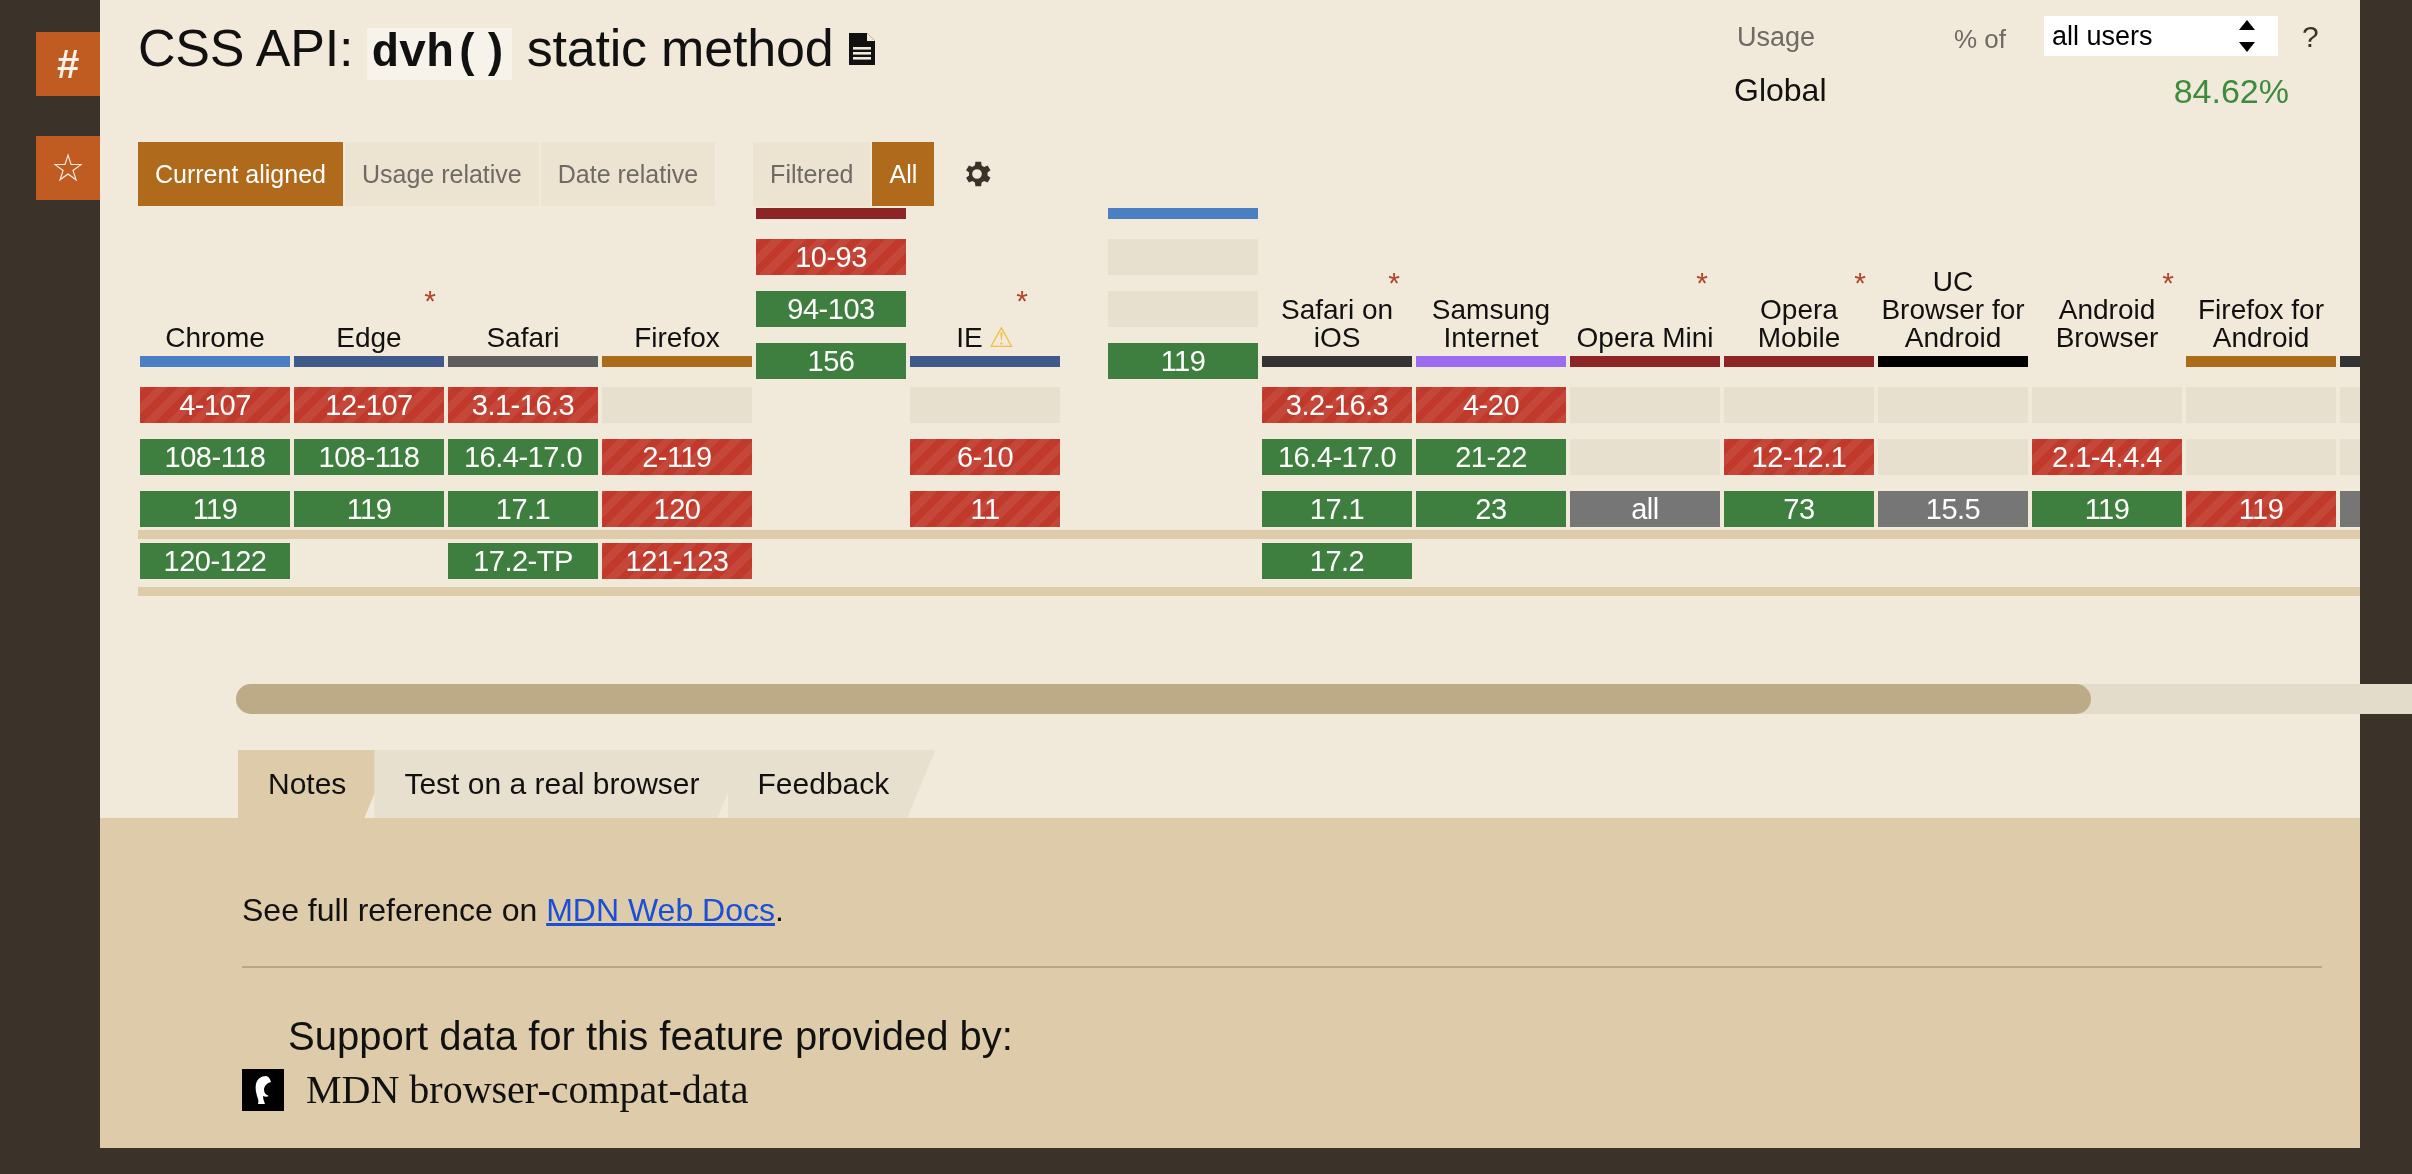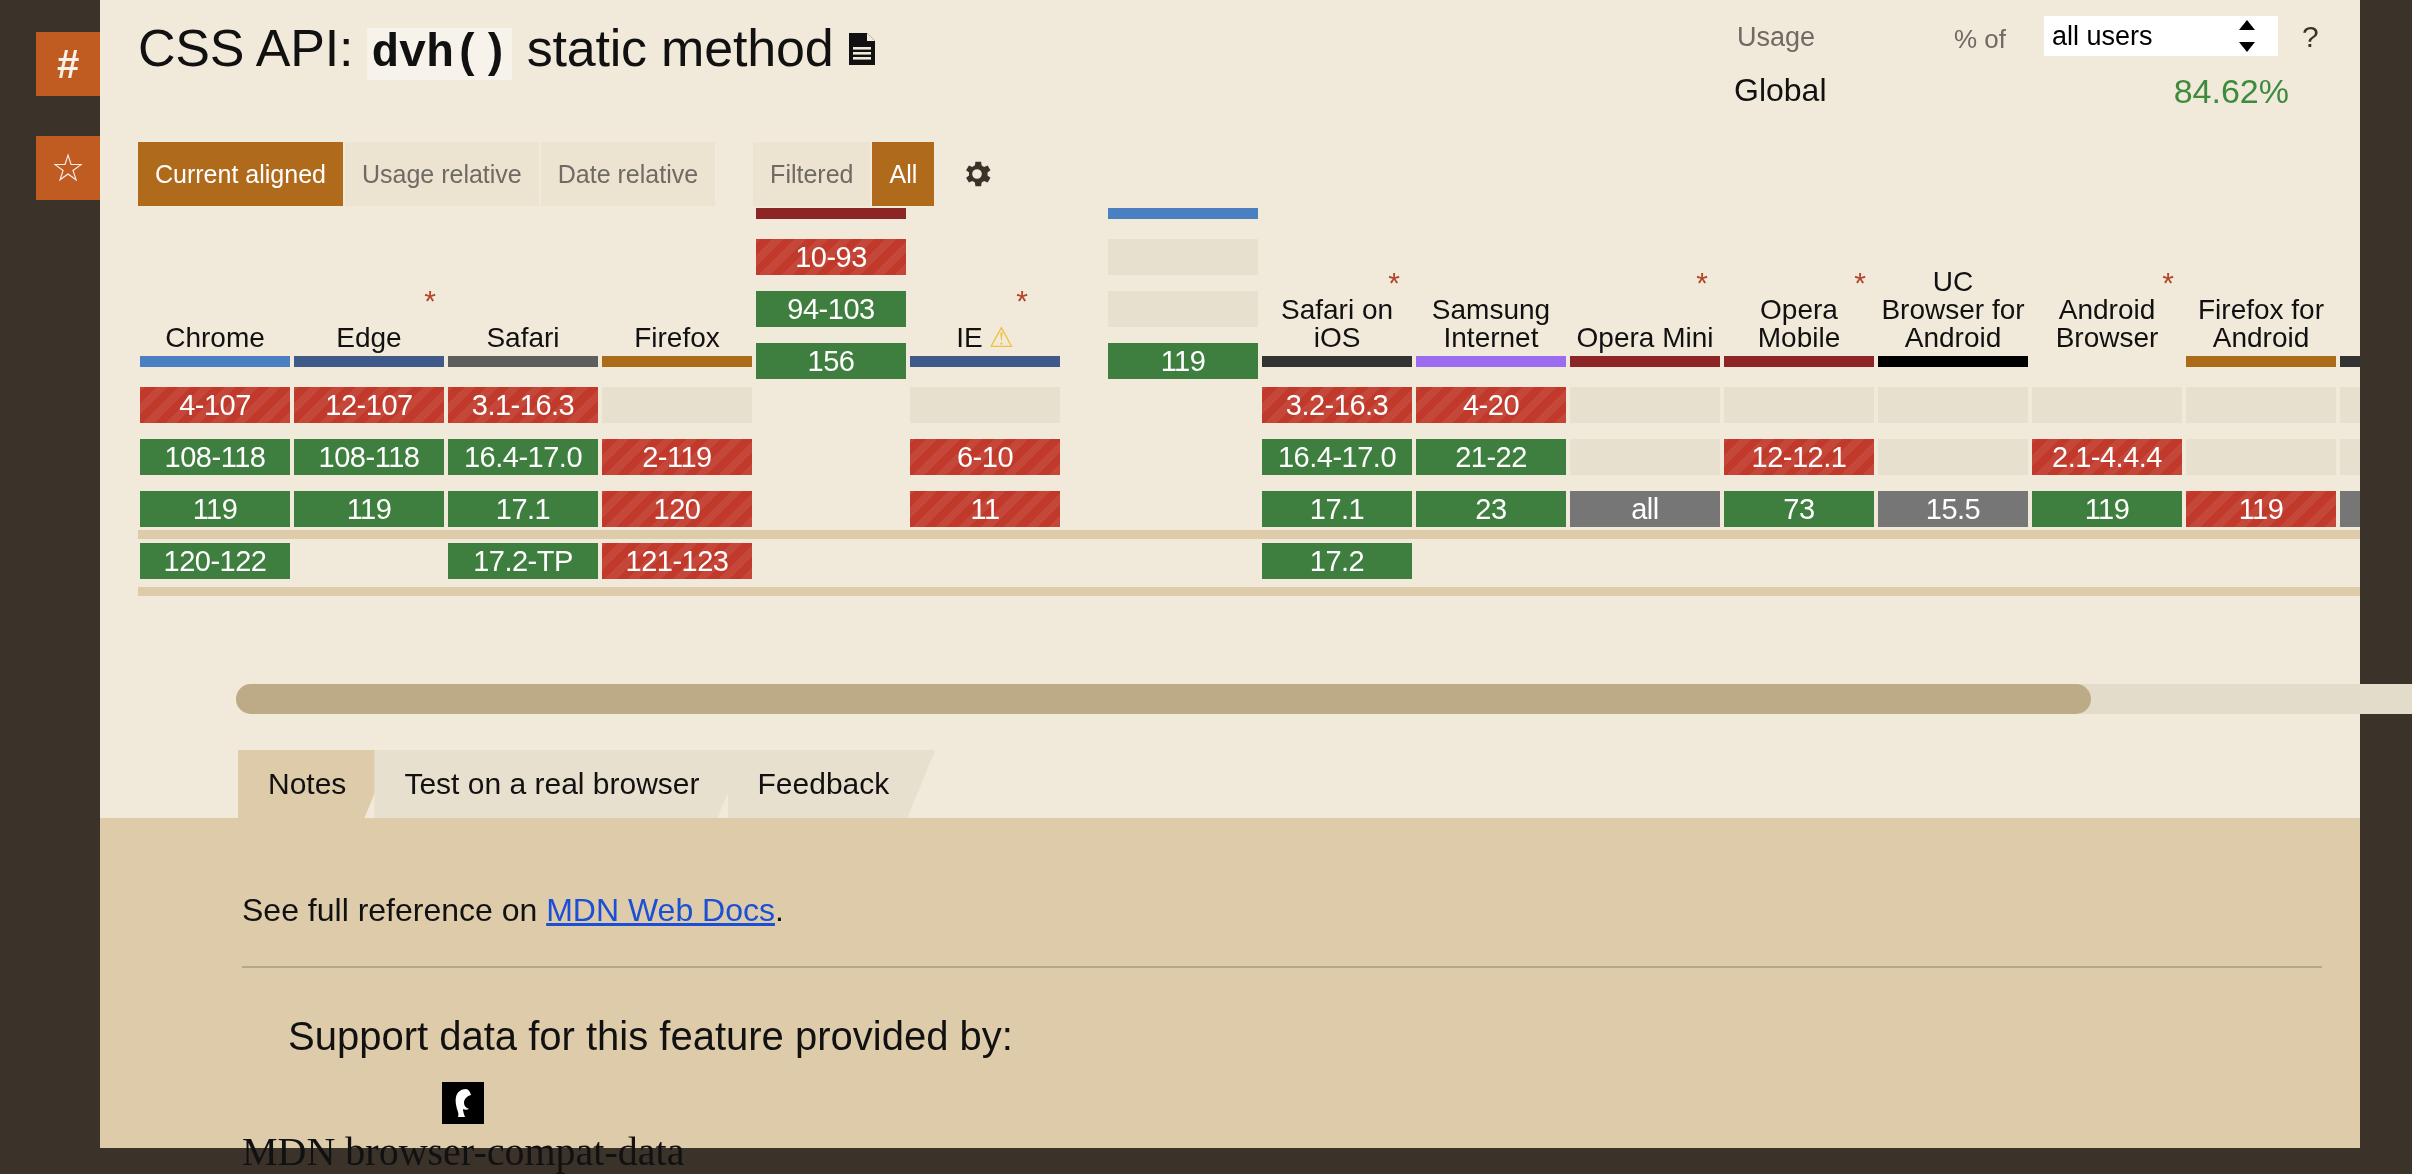--- a/index.html
+++ b/index.html
@@ -186,21 +186,21 @@
   }
   #note-line a { color:#1a4fd6; }
   #hr {
     position:absolute; left:142px; top:148px; width:2080px; height:2px;
     background:#b6a78b; border:none;
   }
   #support-by {
     position:absolute; left:142px; top:196px; font-size:40px; color:#111;margin-left:46px;
   }
   #mdn-row {
-    position:absolute; left:142px; top:264px; display:flex; align-items:center; gap:4px;flex-direction:column;
+    position:absolute; left:142px; top:248px; display:flex; align-items:center; gap:22px;
   }
   #mdn-logo { width:42px; height:42px; background:#000; display:block; position:relative; }
   #mdn-logo svg { position:absolute; left:0; top:0; }
   #mdn-text { font-family:"Liberation Serif", serif; font-size:40px; color:#111; }
 </style>
 </head>
 <body>
 
 <div id="rail">
   <div class="rail-btn" id="rail-hash">

